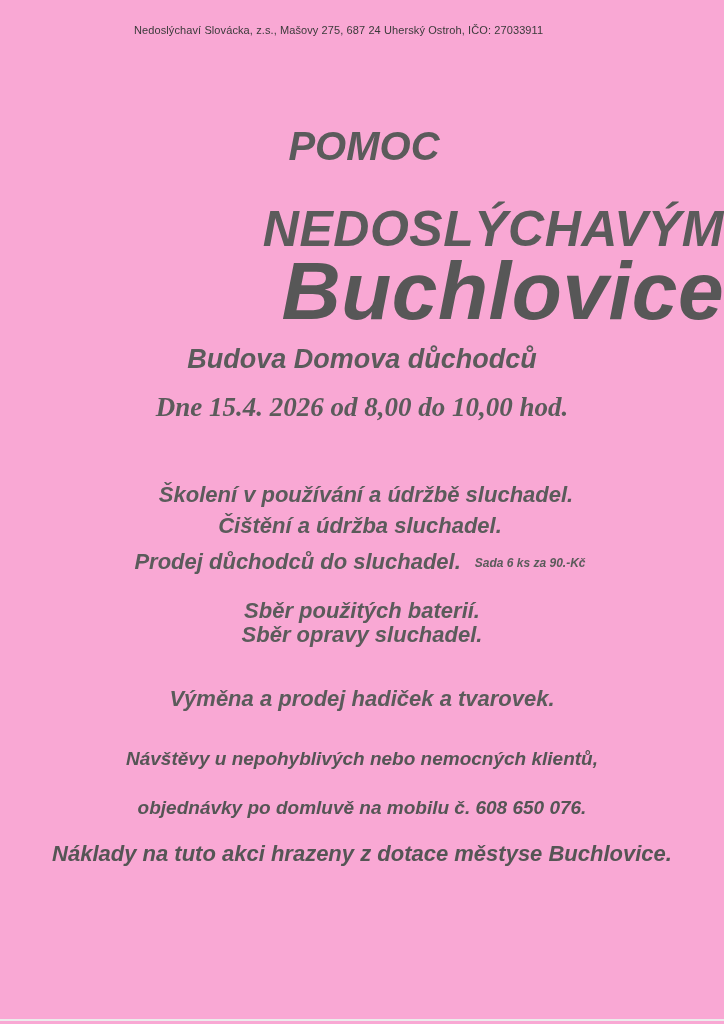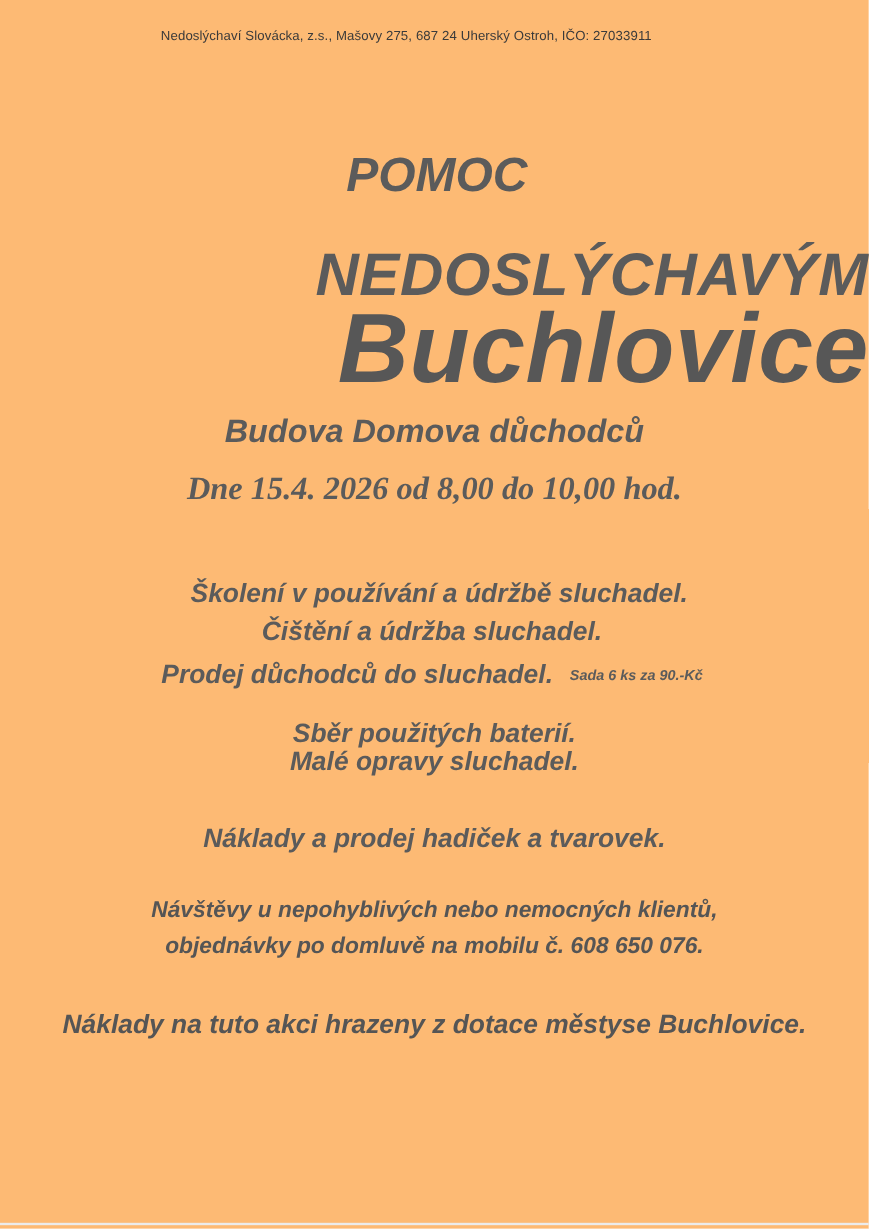--- a/index.html
+++ b/index.html
@@ -13,21 +13,21 @@
       position: relative;
       overflow: hidden;
       font-family: "Liberation Sans", sans-serif;
       color: #5a5a5a;
     }
     .page {
       position: absolute;
       left: 0; top: 0;
       width: 724px;
       height: 1024px;
-      background: #fdba74;
+      background: #f9a8d4;
     }
     .line {
       position: absolute;
       left: 0;
       width: 724px;
       text-align: center;
       white-space: nowrap;
       font-weight: bold;
       font-style: italic;
       color: #5b5b5b;
@@ -52,21 +52,21 @@
     .svc1 { top: 482px; left: 4px; }
     .svc2 { top: 513px; left: -2px; }
     .svc3 { top: 549px; left: -2px; }
     .svc3 .small { font-size: 12px; margin-left: 14px; vertical-align: 2px; }
     .svc4 { top: 598px; left: 0px; text-align: center; }
     .svc5 { top: 622px; left: 0px; }
     .svc6 { top: 654px; left: 0px; }
     .svc7 { top: 686px; left: 0px; }
     .visit { font-size: 19px; color: #555555; }
     .visit1 { top: 748px; left: 0px; }
-    .visit2 { top: 778px; left: 0px; font-style: italic; }
+    .visit2 { top: 797px; left: 0px; font-style: italic; }
     .funding { top: 841px; font-size: 22px; left: 0px; color: #555555; }
     .bottom-edge {
       position: absolute;
       left: 0;
       top: 1019px;
       width: 724px;
       height: 2px;
       background: #ececec;
     }
   </style>
@@ -83,22 +83,22 @@
 
   <div class="line sub1">Budova  Domova důchodců</div>
   <div class="line sub2">Dne 15.4. 2026 od 8,00 do 10,00 hod.</div>
 
   <div class="line svc svc1">Školení v používání a údržbě sluchadel.</div>
   <div class="line svc svc2">Čištění a údržba sluchadel.</div>
   <div class="line svc svc3">
     <span>Prodej důchodců do sluchadel.</span><span class="small">Sada  6 ks za  90.-Kč</span>
   </div>
   <div class="line svc svc4">Sběr použitých baterií.</div>
-  <div class="line svc svc5">Malé opravy sluchadel.</div>
-  <div class="line svc svc7">Náklady a prodej hadiček a tvarovek.</div>
+  <div class="line svc svc5">Sběr opravy sluchadel.</div>
+  <div class="line svc svc7">Výměna a prodej hadiček a tvarovek.</div>
 
   <div class="line visit visit1">Návštěvy u nepohyblivých  nebo nemocných klientů,</div>
   <div class="line visit visit2">objednávky po domluvě na mobilu č. 608 650 076.</div>
 
   <div class="line funding">Náklady na tuto akci hrazeny z dotace městyse Buchlovice.</div>
 
   <div class="bottom-edge"></div>
 </div>
 
 </body></html>

